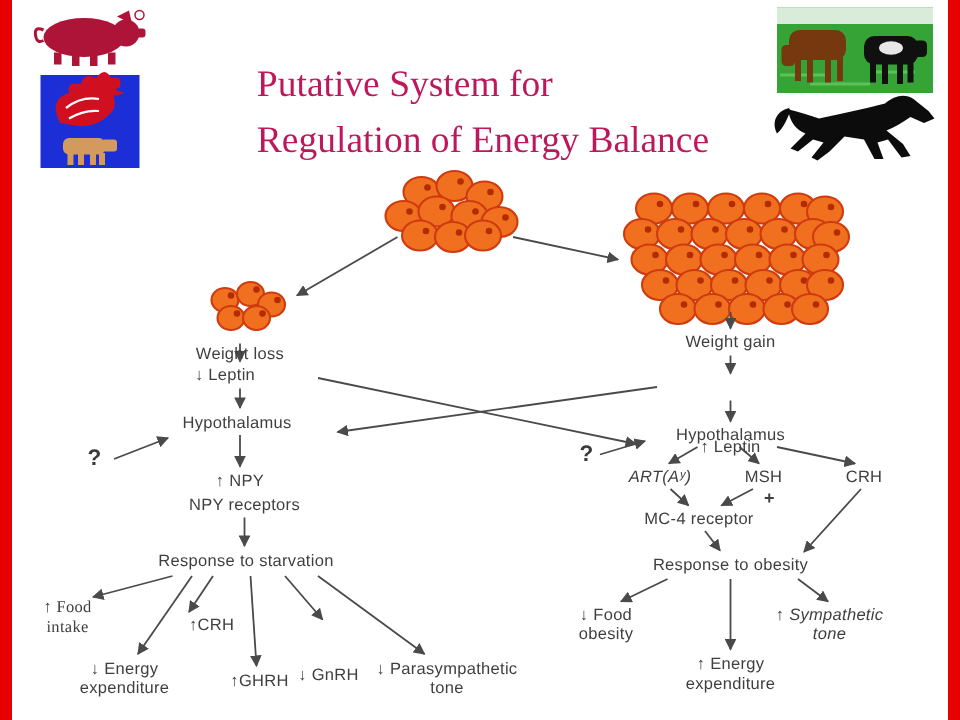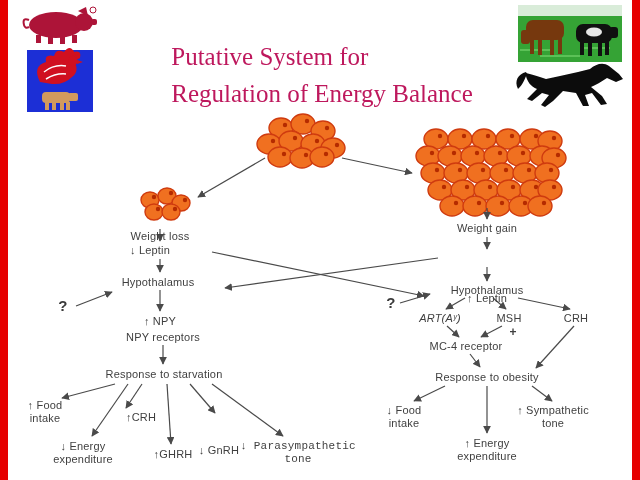--- a/index.html
+++ b/index.html
@@ -224,40 +224,40 @@
     <div>Regulation of Energy Balance</div>
   </div>
 
   <div class="lbl" style="left:160px;top:230px;">Weight loss</div>
   <div class="lbl" style="left:150px;top:244px;">↓ Leptin</div>
   <div class="lbl" style="left:158px;top:276px;">Hypothalamus</div>
   <div class="lbl q" style="left:63px;top:299px;">?</div>
   <div class="lbl" style="left:160px;top:315px;">↑ NPY</div>
   <div class="lbl" style="left:163px;top:331px;">NPY receptors</div>
   <div class="lbl" style="left:164px;top:368px;">Response to starvation</div>
-  <div class="lbl" style="left:45px;top:399px;">↑ Food
+  <div class="lbl" style="left:45px;top:399px;font-family:Liberation Serif, serif;">↑ Food
 intake</div>
   <div class="lbl" style="left:109px;top:411px;margin-left:32px;">↑CRH</div>
   <div class="lbl" style="left:219px;top:416px;margin-top:28px;">↓ GnRH</div>
   <div class="lbl" style="left:173px;top:448px;">↑GHRH</div>
-  <div class="lbl" style="left:298px;top:440px;font-family:Liberation Mono, monospace;">↓ Parasympathetic
+  <div class="lbl" style="left:298px;top:440px;">↓ Parasympathetic
 tone</div>
   <div class="lbl" style="left:83px;top:440px;">↓ Energy
 expenditure</div>
 
   <div class="lbl" style="left:487px;top:222px;">Weight gain</div>
   <div class="lbl" style="left:487px;top:252px;margin-top:40px;">↑ Leptin</div>
   <div class="lbl" style="left:487px;top:284px;">Hypothalamus</div>
   <div class="lbl q" style="left:391px;top:296px;">?</div>
   <div class="lbl" style="left:440px;top:312px;font-style:italic;">ART(Aʸ)</div>
   <div class="lbl" style="left:509px;top:312px;">MSH</div>
   <div class="lbl plus" style="left:513px;top:326px;">+</div>
   <div class="lbl" style="left:576px;top:312px;">CRH</div>
   <div class="lbl" style="left:466px;top:340px;">MC-4 receptor</div>
   <div class="lbl" style="left:487px;top:371px;">Response to obesity</div>
   <div class="lbl" style="left:404px;top:404px;">↓ Food
-intake</div>
+obesity</div>
   <div class="lbl" style="left:487px;top:437px;">↑ Energy
 expenditure</div>
-  <div class="lbl" style="left:553px;top:404px;">↑ Sympathetic
+  <div class="lbl" style="left:553px;top:404px;font-style:italic;">↑ Sympathetic
 tone</div>
 
 </div>
 
 </body></html>

